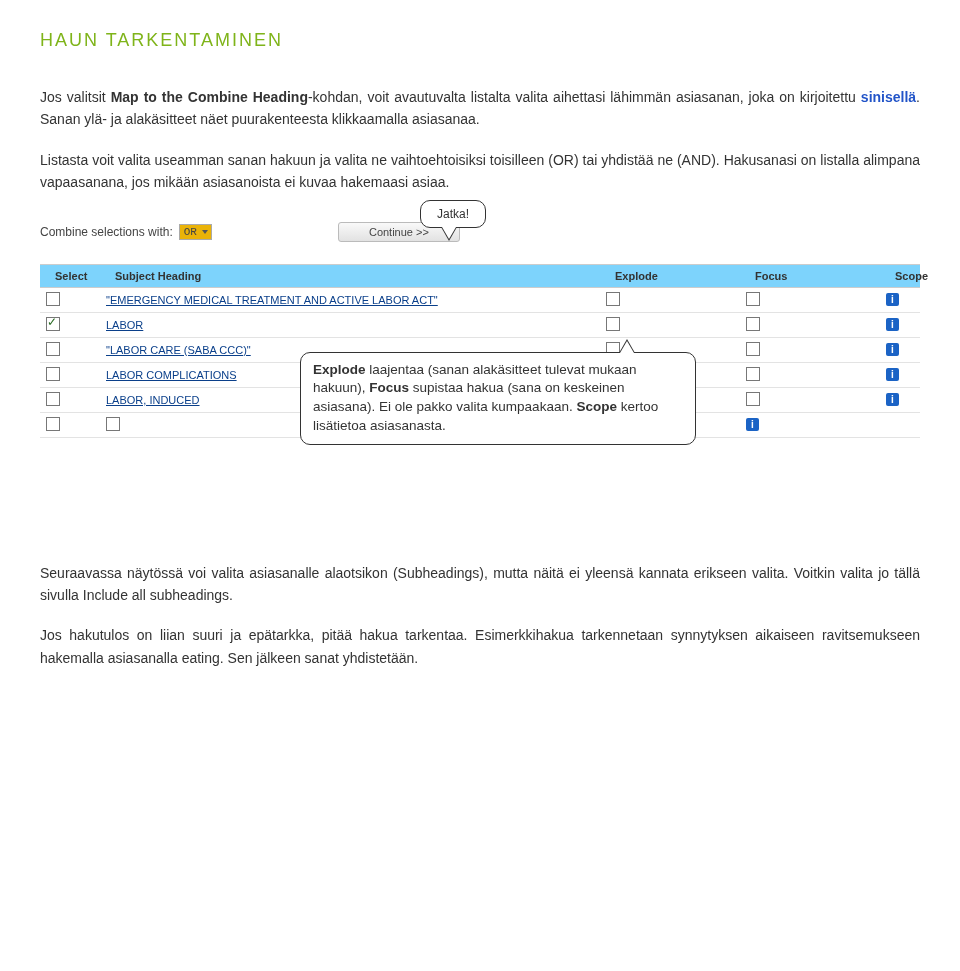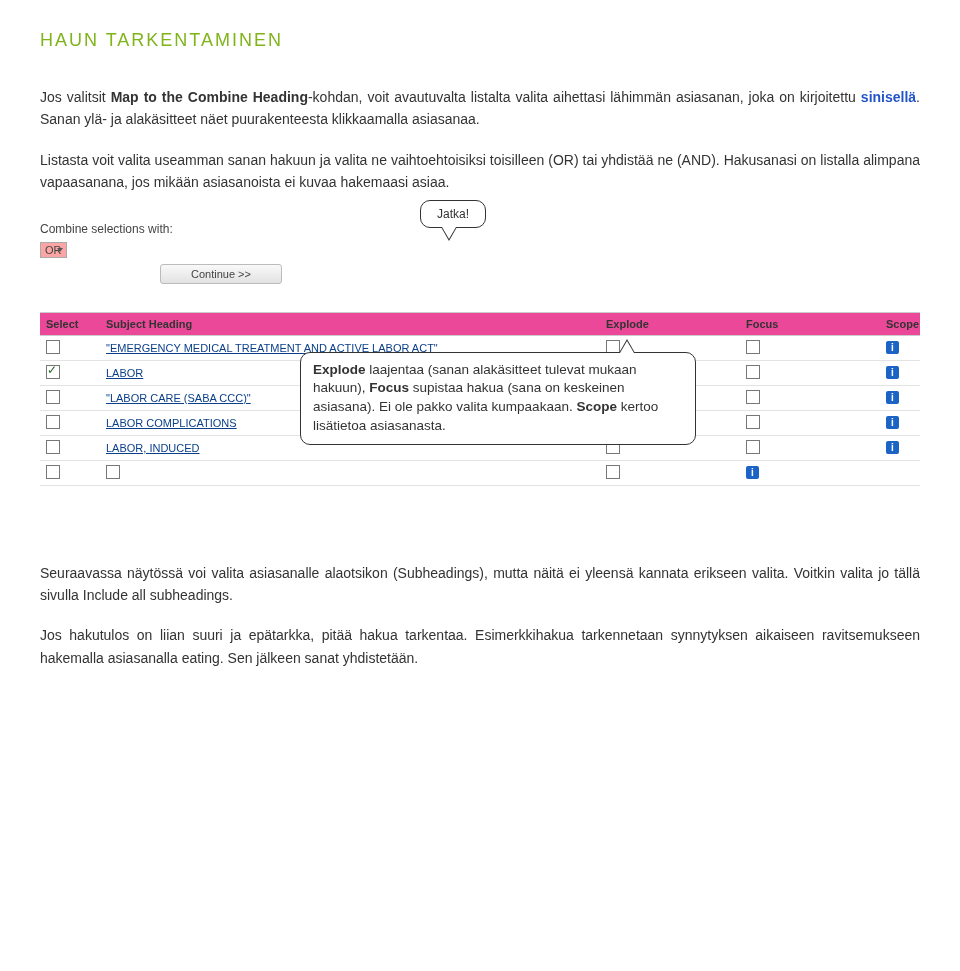--- a/index.html
+++ b/index.html
@@ -33,49 +33,49 @@
   }
   .include-row {
     display: flex;
     align-items: center;
     gap: 6px;
     font-size: 12px;
     color: #444;
   }
   .combine-row {
     display: flex;
-    align-items: flex-start;
+    align-items: center;
     gap: 6px;
     font-size: 12px;
     color: #444;
     margin-top: 6px;
-    flex-direction: column;
   }
   .checkbox-box {
     width: 12px;
     height: 12px;
     border: 1px solid #777;
     background: #fff;
     display: inline-block;
     position: relative;
   }
   .checkbox-box.checked::after {
     content: "✓";
     position: absolute;
     top: -3px;
     left: 0;
     font-size: 12px;
     color: #2a6b24;
   }
   .or-select {
     border: 1px solid #aaa;
-    background: #fca5a5;
-    font-size: 11px;
-    padding: 1px 4px 1px 4px;
+    background: #eab308;
+    font-size: 11px;
+    padding: 1px 14px 1px 4px;
     position: relative;
+    font-family: Liberation Mono, monospace;
   }
   .or-select::after{
     content:"";
     position:absolute;
     right:3px; top:5px;
     border-left:3px solid transparent;
     border-right:3px solid transparent;
     border-top:4px solid #555;
   }
   .continue-btn {
@@ -109,30 +109,30 @@
     content:"";
     position:absolute;
     bottom:-12px; left:21px;
     width:0;height:0;
     border-left:7px solid transparent;
     border-right:7px solid transparent;
     border-top:12px solid #fff;
     z-index:2;
   }
   .header-bar {
-    margin-top: 28px;
-    background: #ec4899;
+    margin-top: 22px;
+    background: #7dd3fc;
     border-top: 1px solid #ccc;
     border-bottom: 1px solid #ccc;
     display: grid;
     grid-template-columns: 60px 500px 140px 140px 60px;
     font-size: 11px;
     font-weight: bold;
     color: #333;
-    padding: 5px 6px;
+    padding: 5px 15px;
   }
   .table-row {
     display: grid;
     grid-template-columns: 60px 500px 140px 140px 60px;
     align-items: center;
     padding: 4px 6px;
     font-size: 11px;
     border-bottom: 1px solid #e3e3e3;
     background:#fff;
   }

